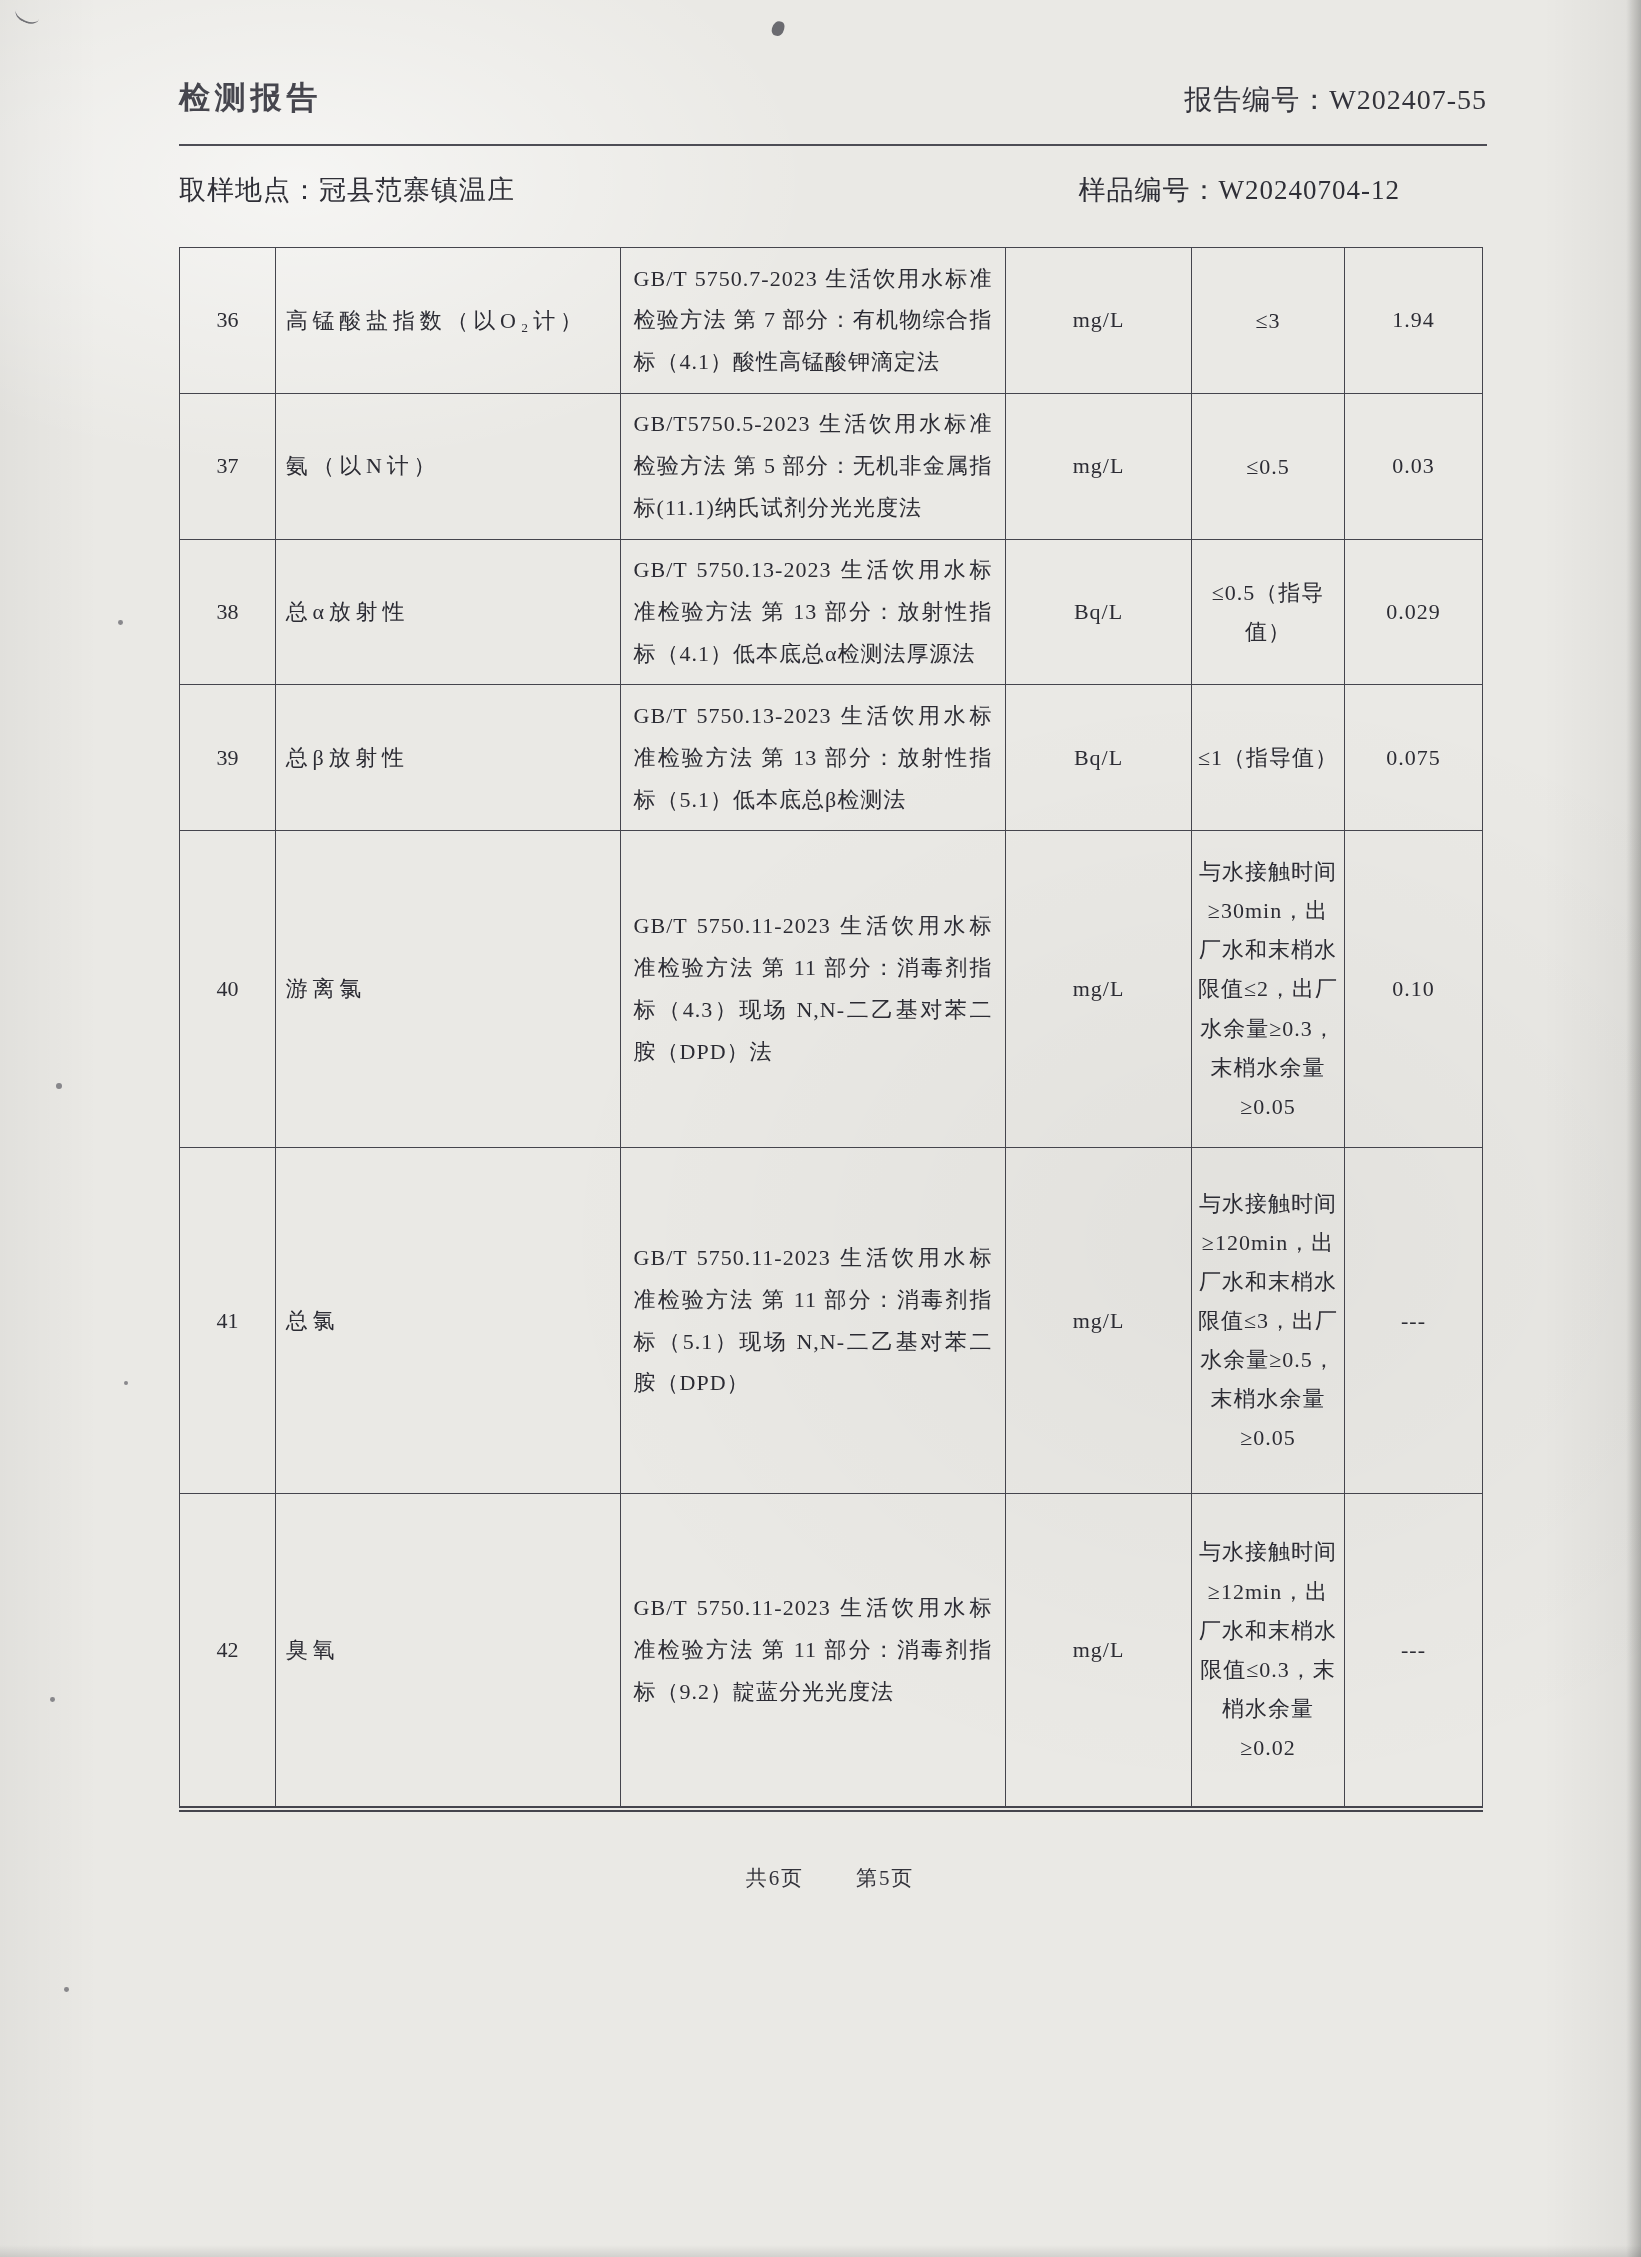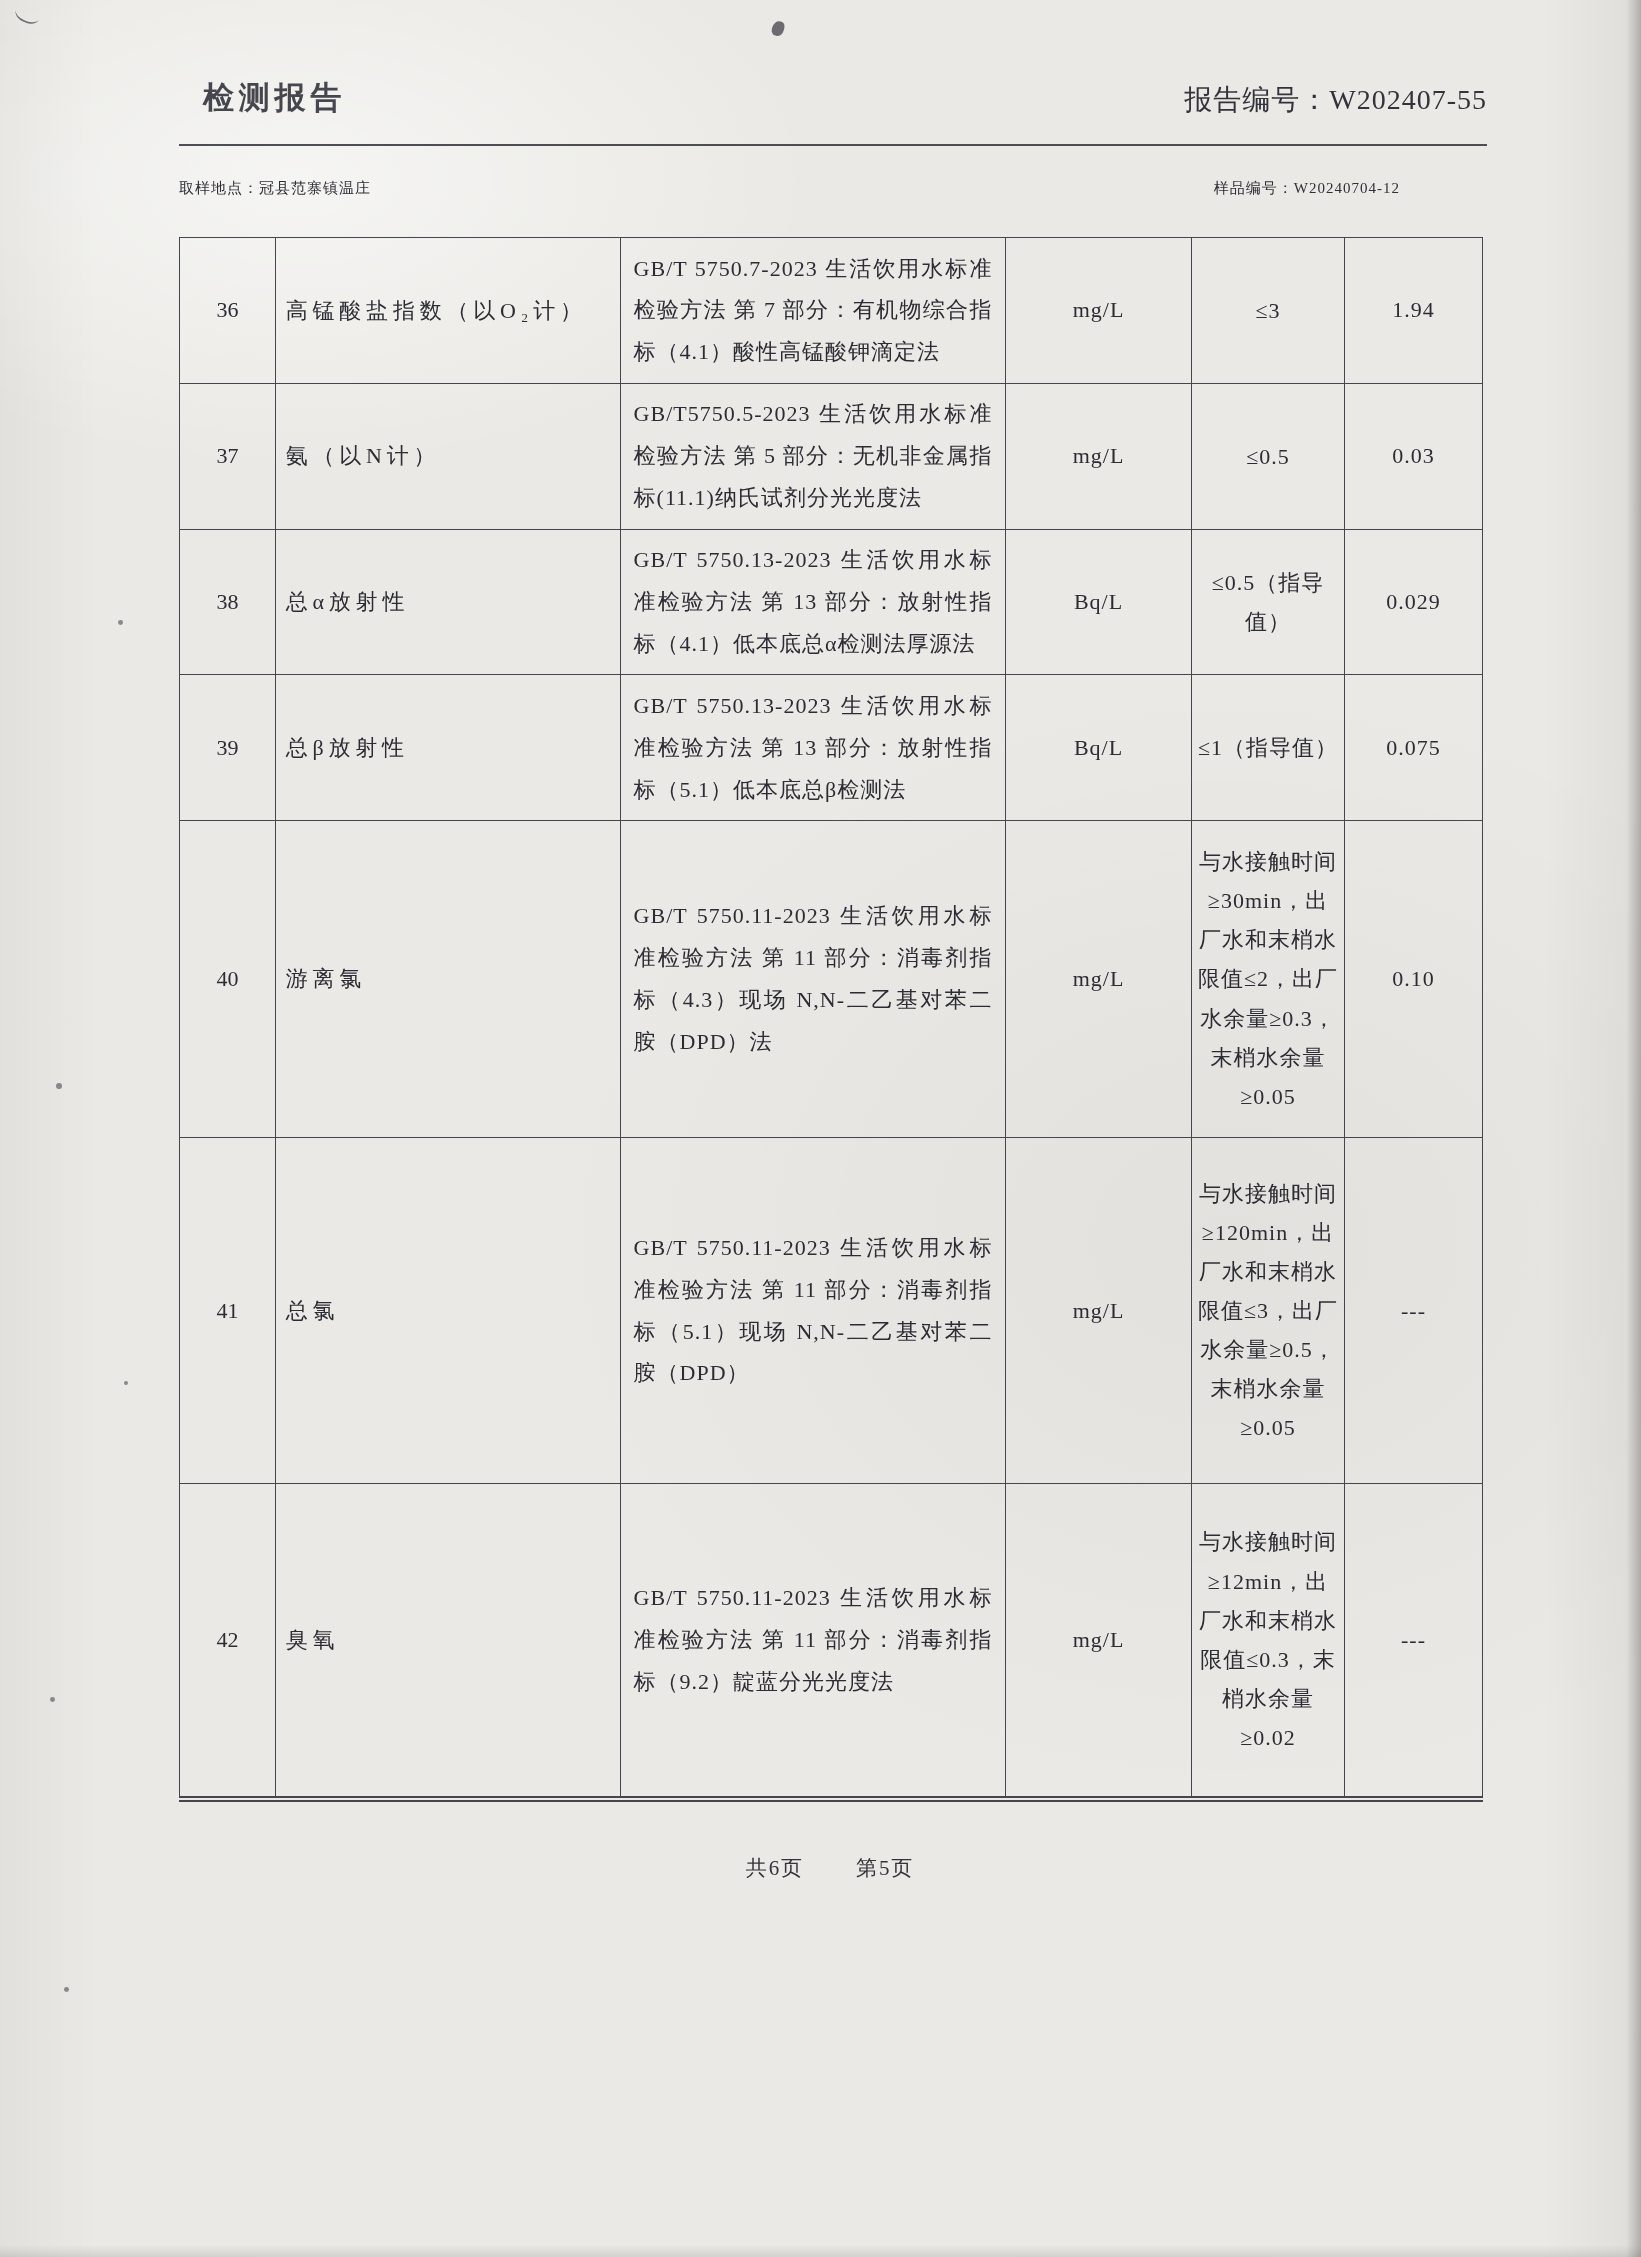--- a/index.html
+++ b/index.html
@@ -26,33 +26,33 @@
   .paper::before{
     content:"";position:absolute;bottom:0;left:0;width:100%;height:11.6px;
     background:linear-gradient(to bottom, rgba(0,0,0,0), rgba(0,0,0,.10));
   }
 
   .header-row{
     margin:77px 154px 0 179px;
     display:flex;justify-content:space-between;align-items:flex-end;
   }
   .doc-title{
-    font-size:31px;font-weight:600;letter-spacing:4.8px;color:#46464e;margin-left:24px;
+    font-size:31px;font-weight:600;letter-spacing:4.8px;color:#46464e;
   }
   .report-no{
     font-size:28px;color:#33333b;letter-spacing:1px;white-space:nowrap;
   }
   .header-rule{
     margin:25px 154px 0 179px;
     border-top:2.9px solid #4d4d55;height:0;
   }
   .meta-row{
-    margin:33px 241px 0 179px;
+    margin:26px 241px 0 179px;
     display:flex;justify-content:space-between;align-items:baseline;
-    font-size:15px;color:#2f2f37;letter-spacing:1px;white-space:nowrap;gap:37px;
+    font-size:27px;color:#2f2f37;letter-spacing:1px;white-space:nowrap;gap:37px;
   }
 
   table.report{
     margin:39px 0 0 179px;
     width:1302px;
     border-collapse:collapse;table-layout:fixed;
     font-size:22px;color:#2c2c34;
     background:transparent;
   }
   .report td,.report th{

